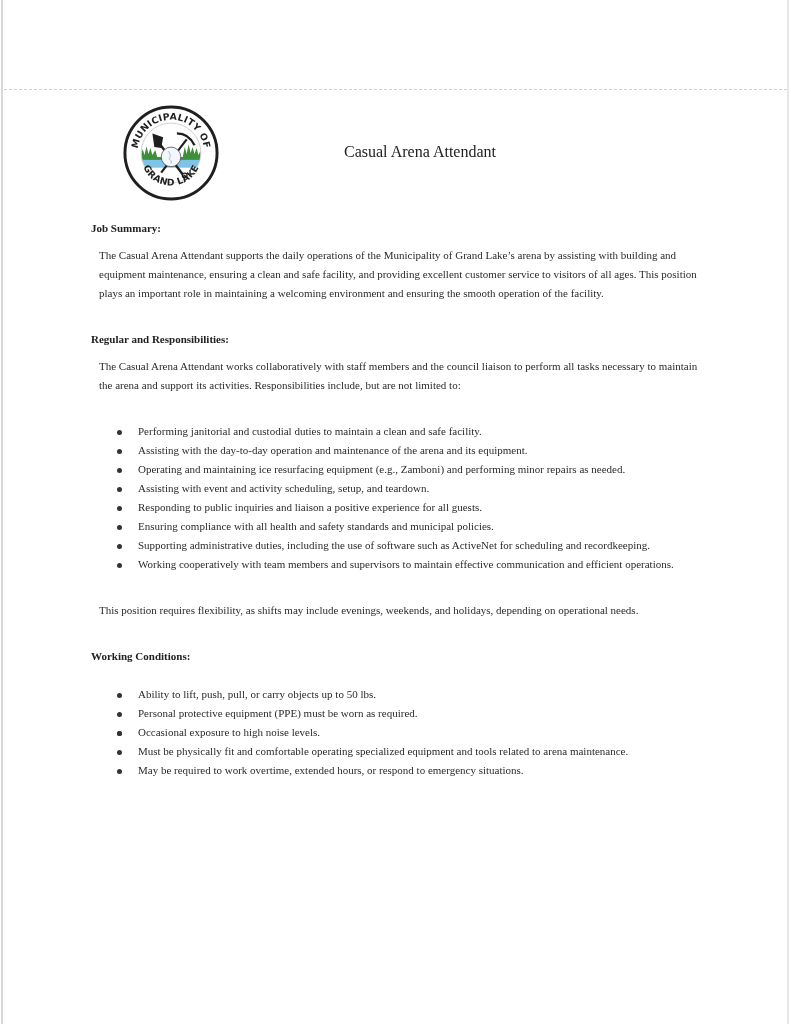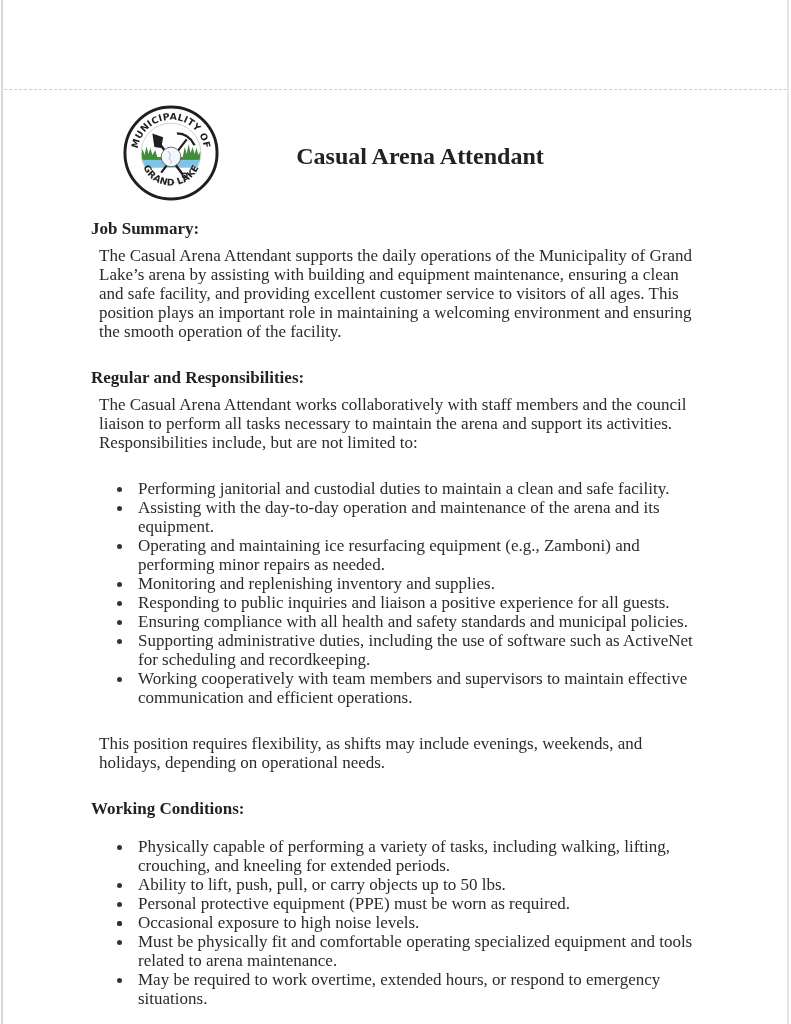--- a/index.html
+++ b/index.html
@@ -30,31 +30,31 @@
     .logo {
       position: absolute;
       left: 122px; top: 104px;
       width: 98px; height: 98px;
     }
     .title {
       position: absolute;
       left: 250px; width: 340px;
       top: 143px;
       text-align: center;
-      font-weight: bold;
-      font-size: 24px;
+      font-weight: normal;
+      font-size: 16px;
       color: #222;
       margin: 0;
     }
     .content {
       position: absolute;
       left: 91px;
       top: 219px;
       width: 620px;
-      font-size: 17px;
+      font-size: 11px;
       line-height: 19px;
       color: #2b2b2b;
     }
     .section-heading {
       font-weight: bold;
       margin: 0;
       color: #222;
     }
     .para {
       margin: 8px;
@@ -134,37 +134,36 @@
   <div class="gap-19"></div>
 
   <section>
     <p class="section-heading">Regular and Responsibilities:</p>
     <p class="para">The Casual Arena Attendant works collaboratively with staff members and the council liaison to perform all tasks necessary to maintain the arena and support its activities. Responsibilities include, but are not limited to:</p>
     <div class="gap-19"></div>
     <ul class="bullets">
       <li><span class="bullet-dot"></span><span>Performing janitorial and custodial duties to maintain a clean and safe facility.</span></li>
       <li><span class="bullet-dot"></span><span>Assisting with the day-to-day operation and maintenance of the arena and its equipment.</span></li>
       <li><span class="bullet-dot"></span><span>Operating and maintaining ice resurfacing equipment (e.g., Zamboni) and performing minor repairs as needed.</span></li>
-      <li><span class="bullet-dot"></span><span>Monitoring and replenishing inventory and supplies.</span></li>
+      <li><span class="bullet-dot"></span><span>Assisting with event and activity scheduling, setup, and teardown.</span></li>
       <li><span class="bullet-dot"></span><span>Responding to public inquiries and liaison a positive experience for all guests.</span></li>
       <li><span class="bullet-dot"></span><span>Ensuring compliance with all health and safety standards and municipal policies.</span></li>
       <li><span class="bullet-dot"></span><span>Supporting administrative duties, including the use of software such as ActiveNet for scheduling and recordkeeping.</span></li>
       <li><span class="bullet-dot"></span><span>Working cooperatively with team members and supervisors to maintain effective communication and efficient operations.</span></li>
     </ul>
     <div class="gap-19"></div>
     <p class="para">This position requires flexibility, as shifts may include evenings, weekends, and holidays, depending on operational needs.</p>
   </section>
 
   <div class="gap-19"></div>
 
   <section>
     <p class="section-heading">Working Conditions:</p>
     <div class="gap-19"></div>
     <ul class="bullets">
-      <li><span class="bullet-dot"></span><span>Physically capable of performing a variety of tasks, including walking, lifting, crouching, and kneeling for extended periods.</span></li>
       <li><span class="bullet-dot"></span><span>Ability to lift, push, pull, or carry objects up to 50 lbs.</span></li>
       <li><span class="bullet-dot"></span><span>Personal protective equipment (PPE) must be worn as required.</span></li>
       <li><span class="bullet-dot"></span></li>
       <li><span class="bullet-dot"></span><span>Occasional exposure to high noise levels.</span></li>
       <li><span class="bullet-dot"></span><span>Must be physically fit and comfortable operating specialized equipment and tools related to arena maintenance.</span></li>
       <li><span class="bullet-dot"></span><span>May be required to work overtime, extended hours, or respond to emergency situations.</span></li>
     </ul>
   </section>
 
 </div>

